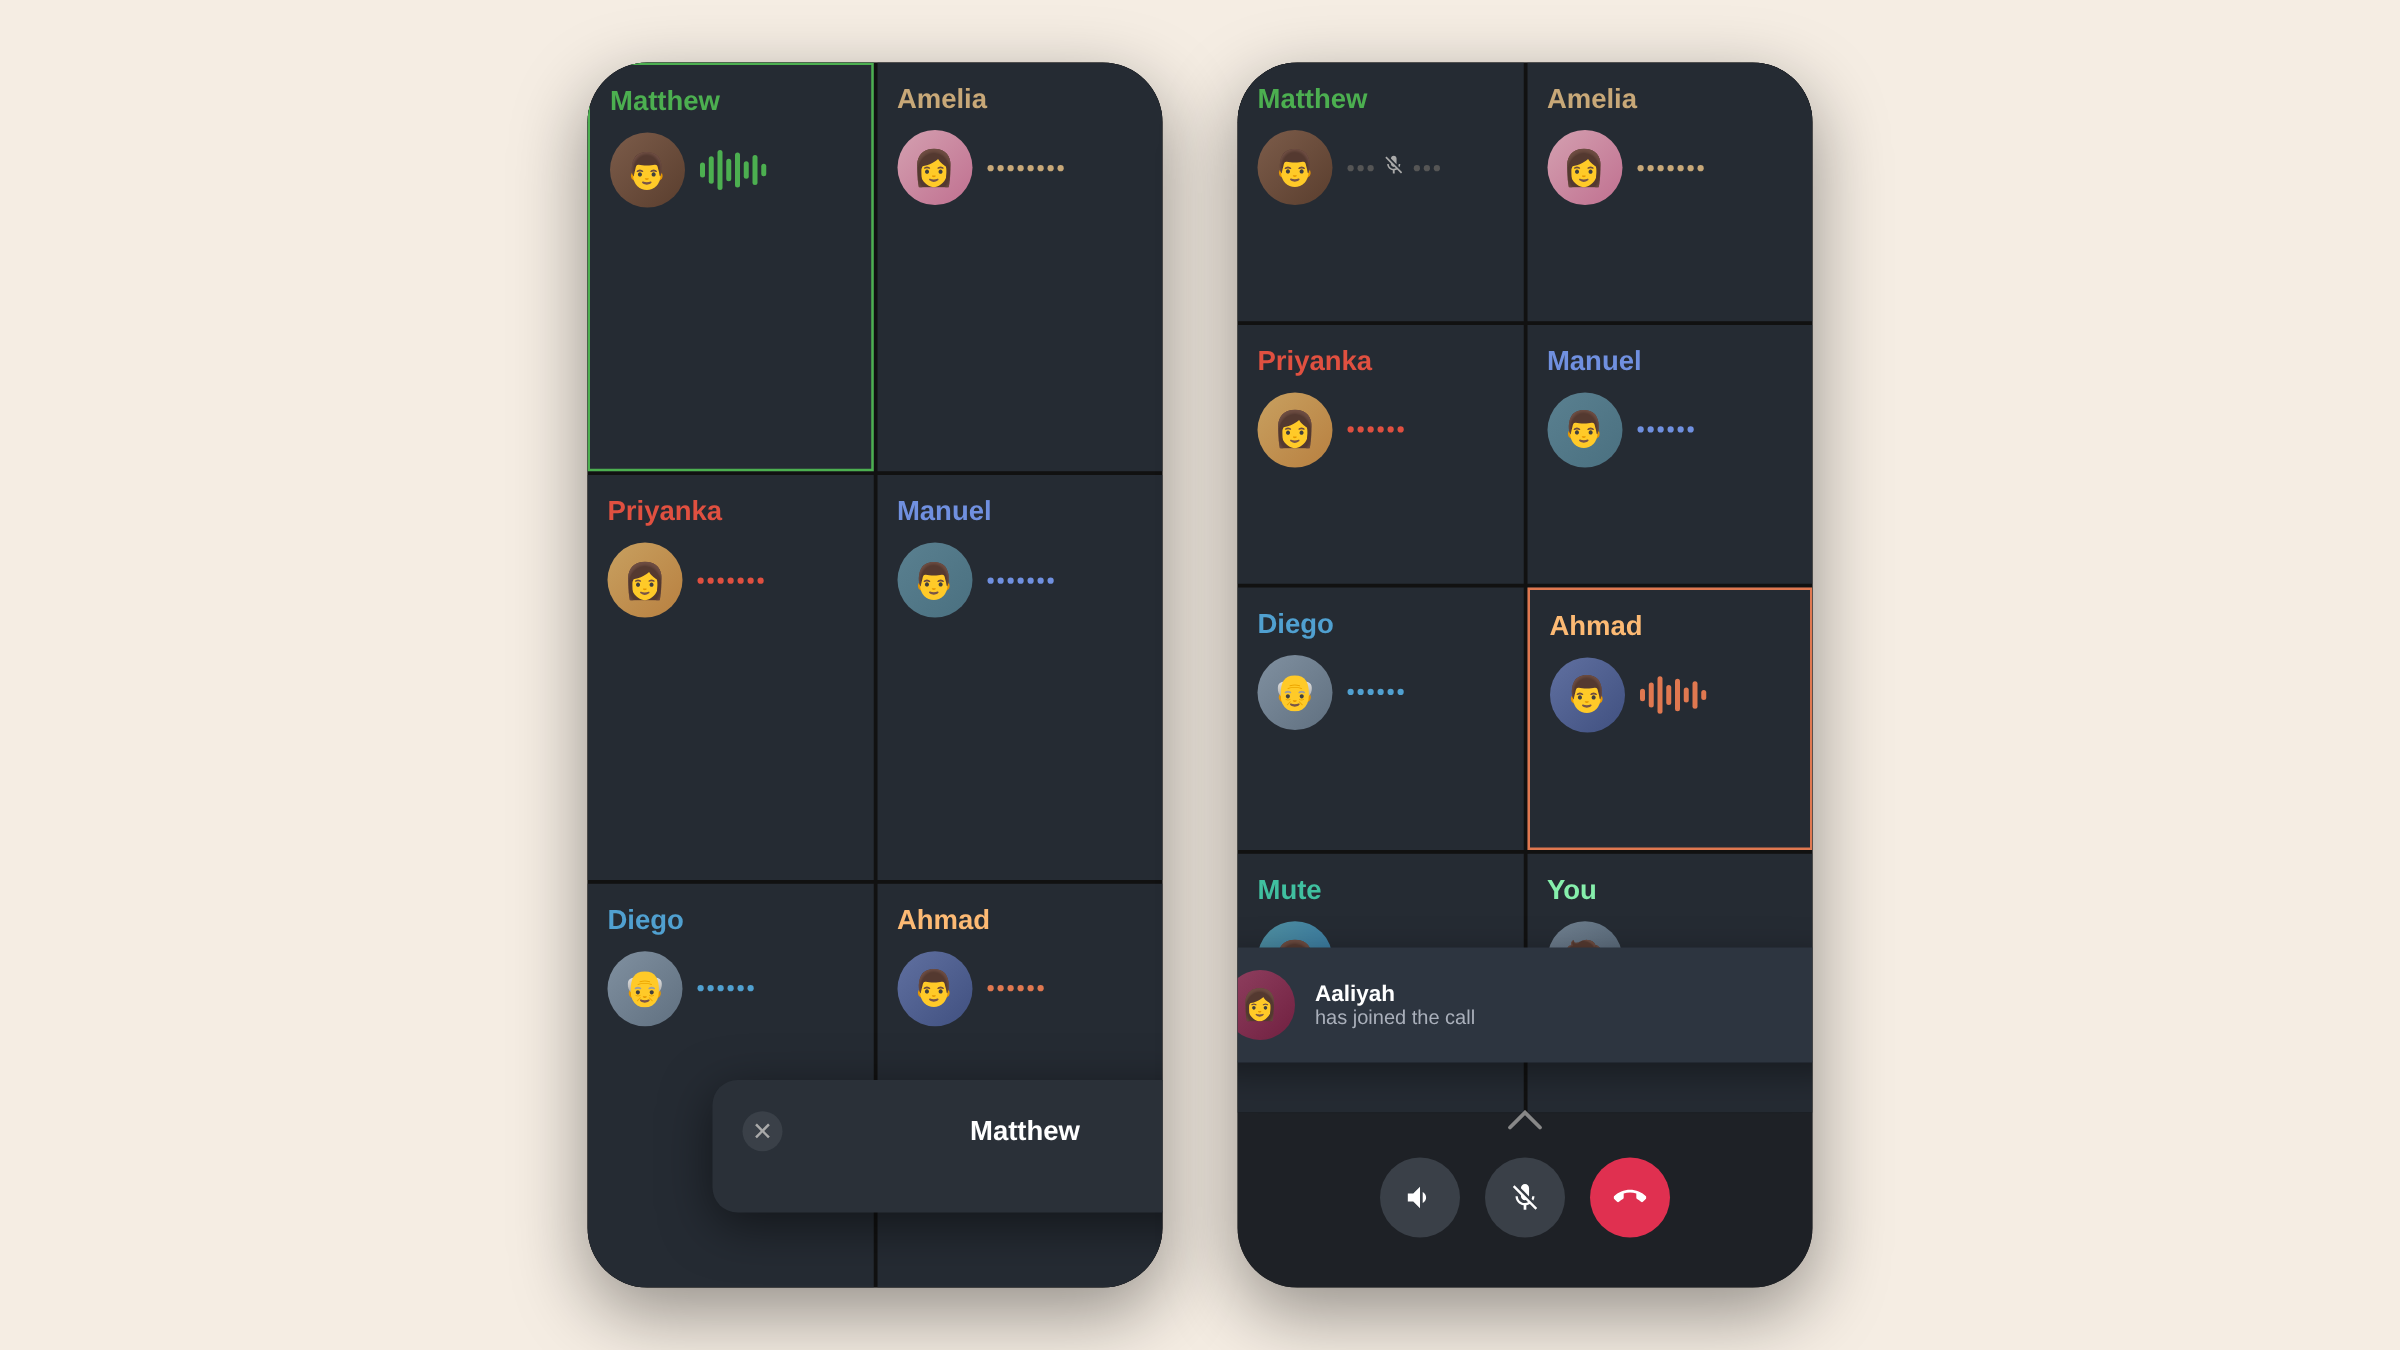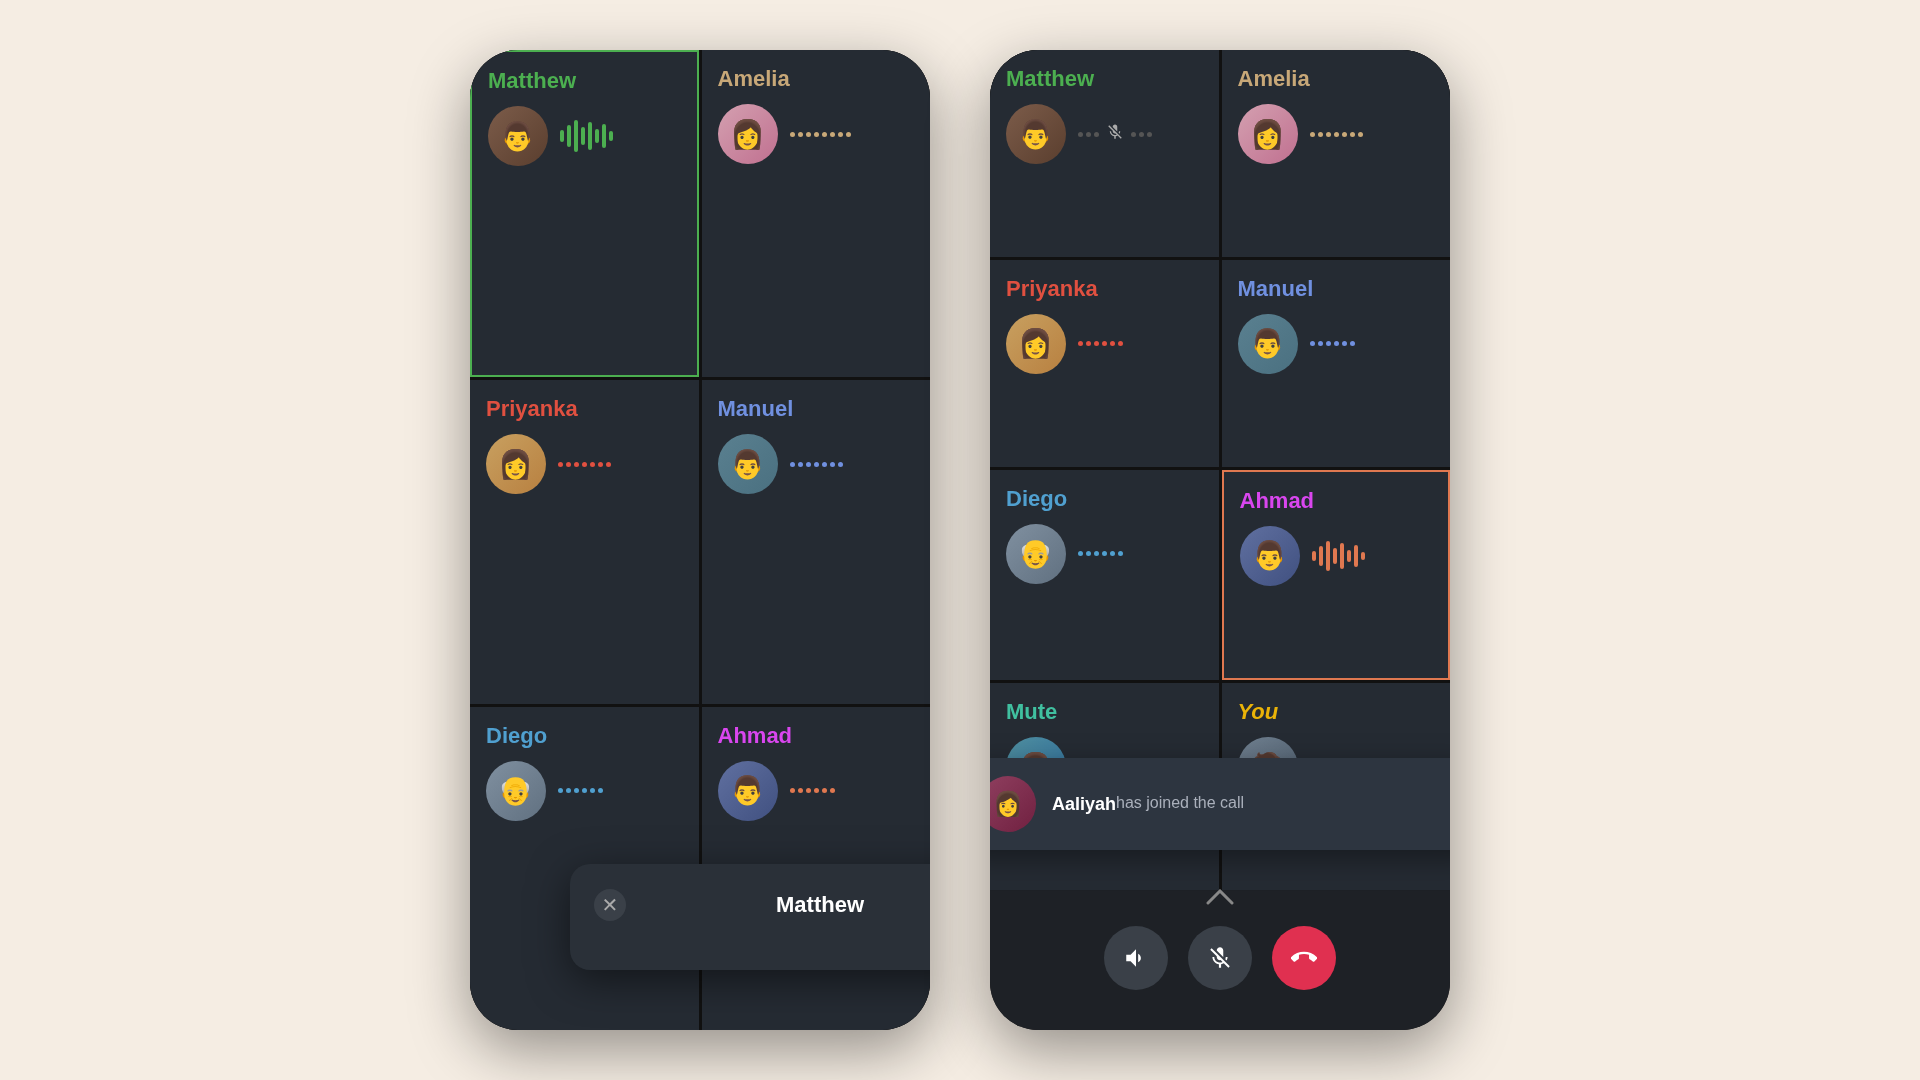--- a/index.html
+++ b/index.html
@@ -223,21 +223,21 @@
       align-items: center;
       justify-content: center;
       font-size: 20px;
       color: #fff;
       font-weight: bold;
       overflow: hidden;
     }
 
     .notification-text {
       display: flex;
-      flex-direction: row;
+      flex-direction: column;
     }
 
     .notification-name {
       color: #fff;
       font-size: 18px;
       font-weight: 700;
     }
 
     .notification-msg {
       color: #aab0bb;
@@ -281,23 +281,23 @@
       font-size: 20px;
       z-index: 40;
     }
 
     
     .name-green { color: #4CAF50; }
     .name-tan { color: #c8a878; }
     .name-red { color: #e05040; }
     .name-blue { color: #7090e0; }
     .name-cyan { color: #50a0d0; }
-    .name-orange { color: #d946ef; }
+    .name-orange { color: #fdba74; }
     .name-teal { color: #40c0a0; }
-    .name-yellow { color: #eab308; font-style: italic; }
+    .name-yellow { color: #86efac; }
 
     
     .right-phone .participant-cell:nth-child(7) {
       grid-column: 1;
     }
     .right-phone .participant-cell:nth-child(8) {
       grid-column: 2;
     }
   </style>
 </head>

